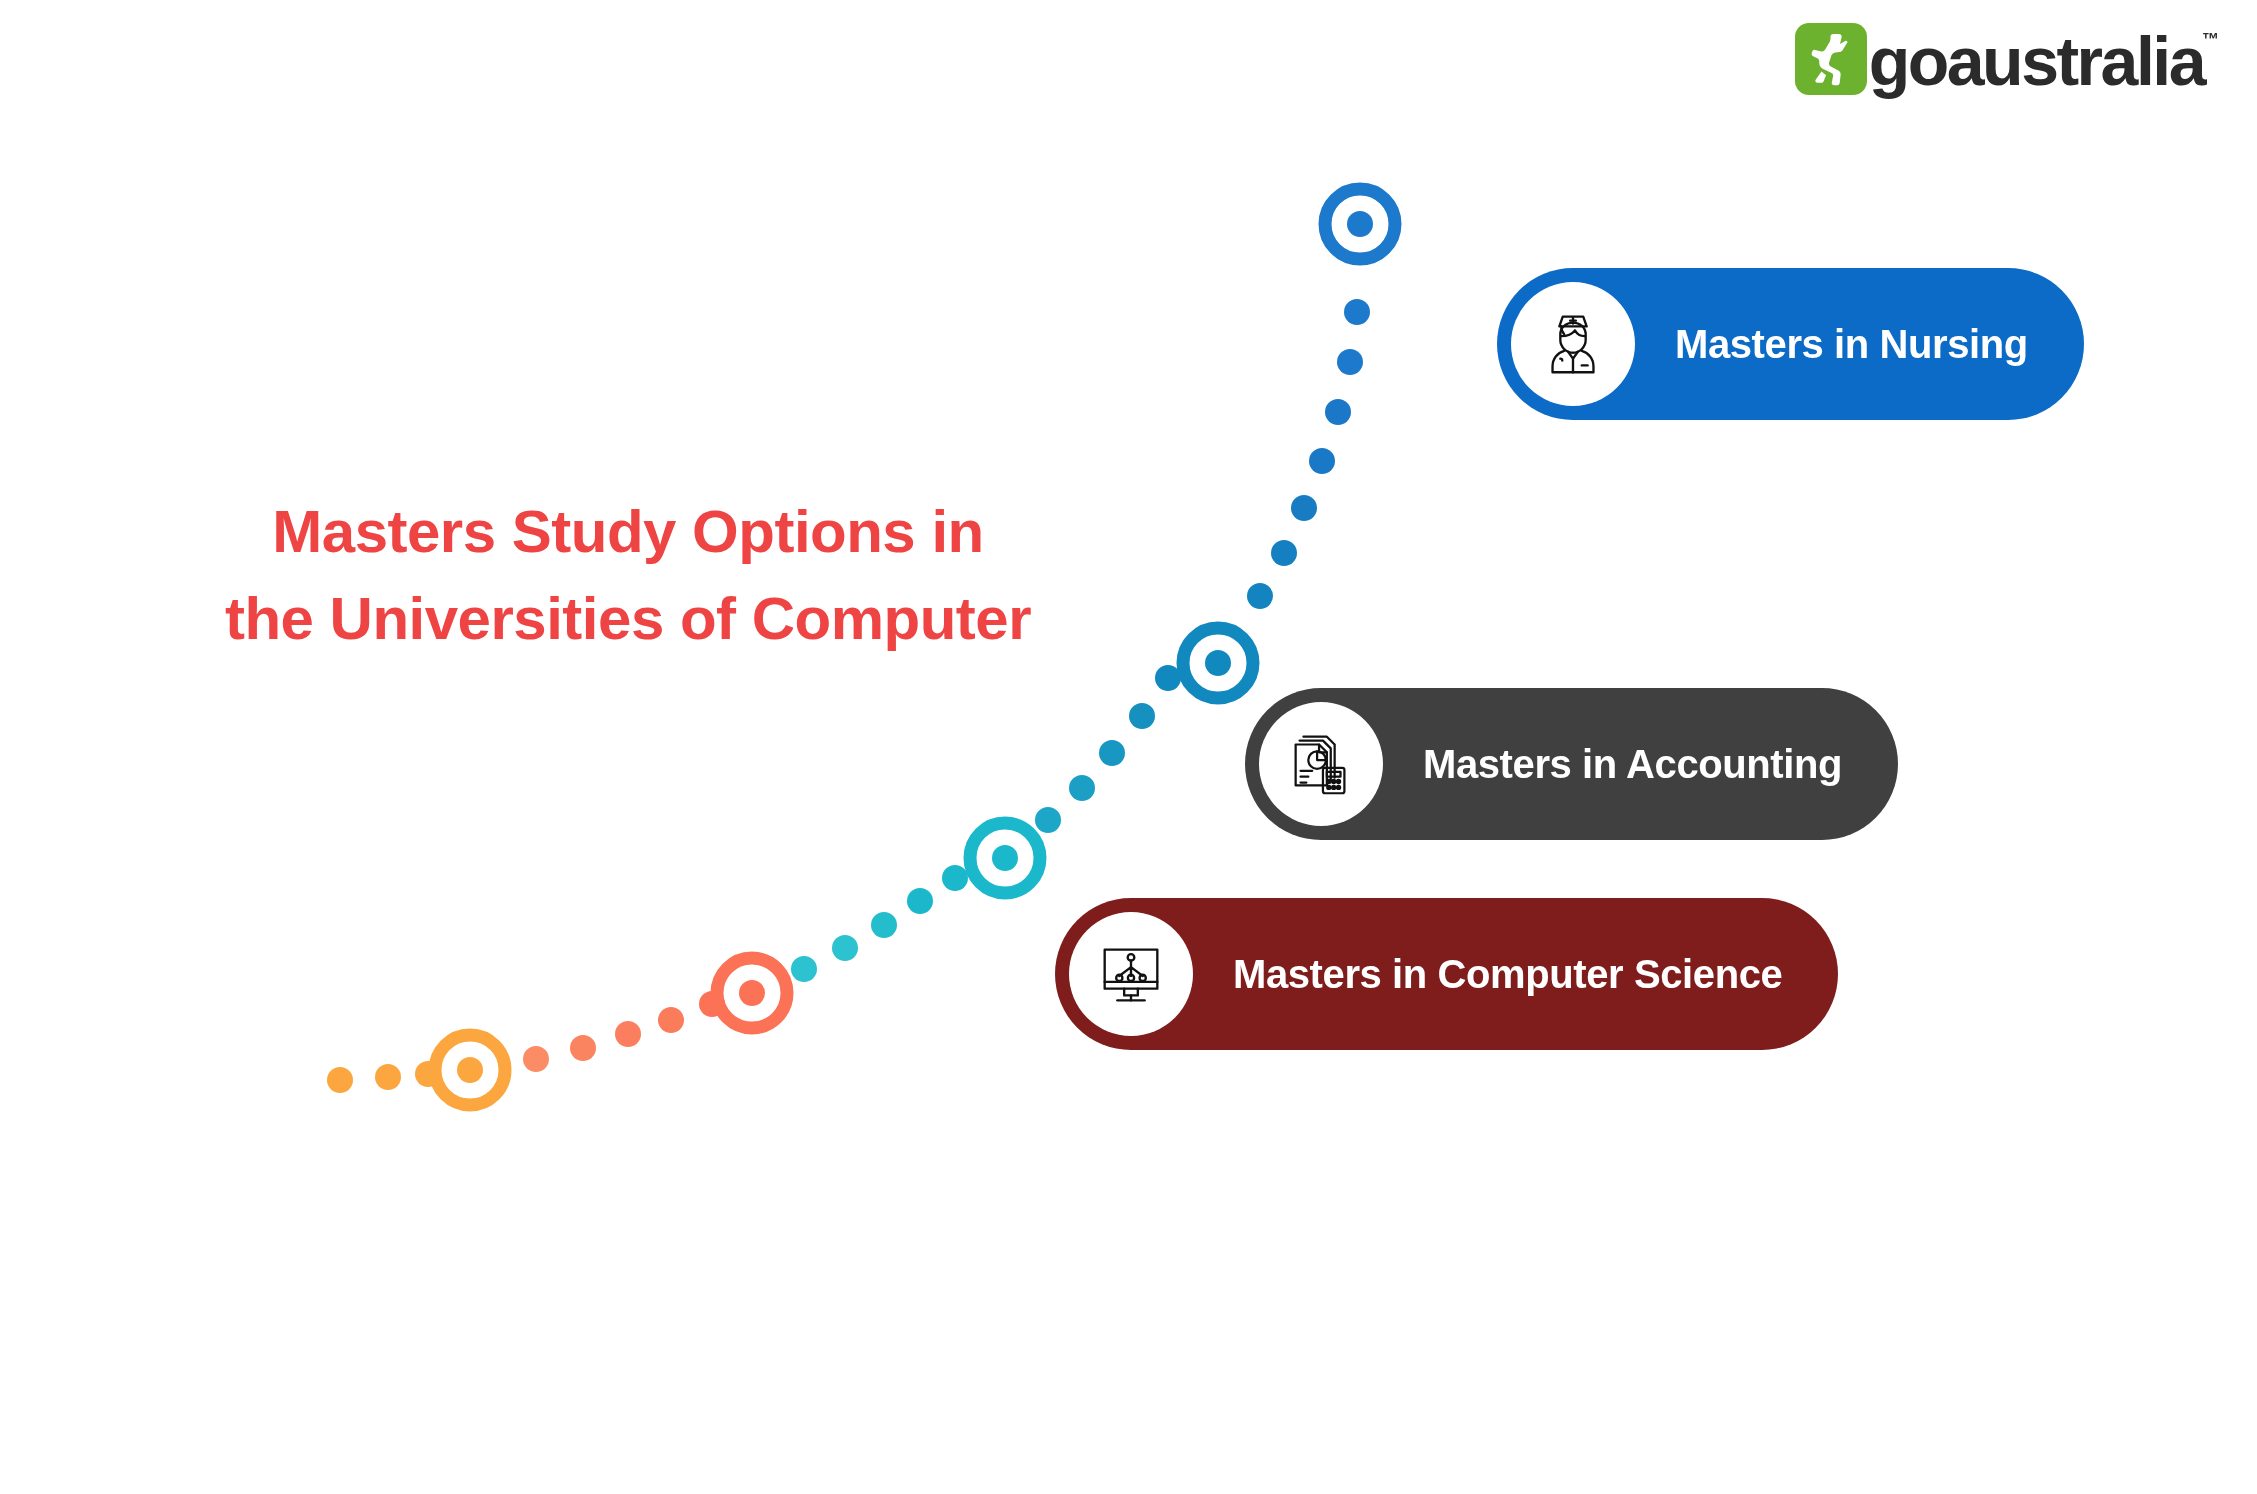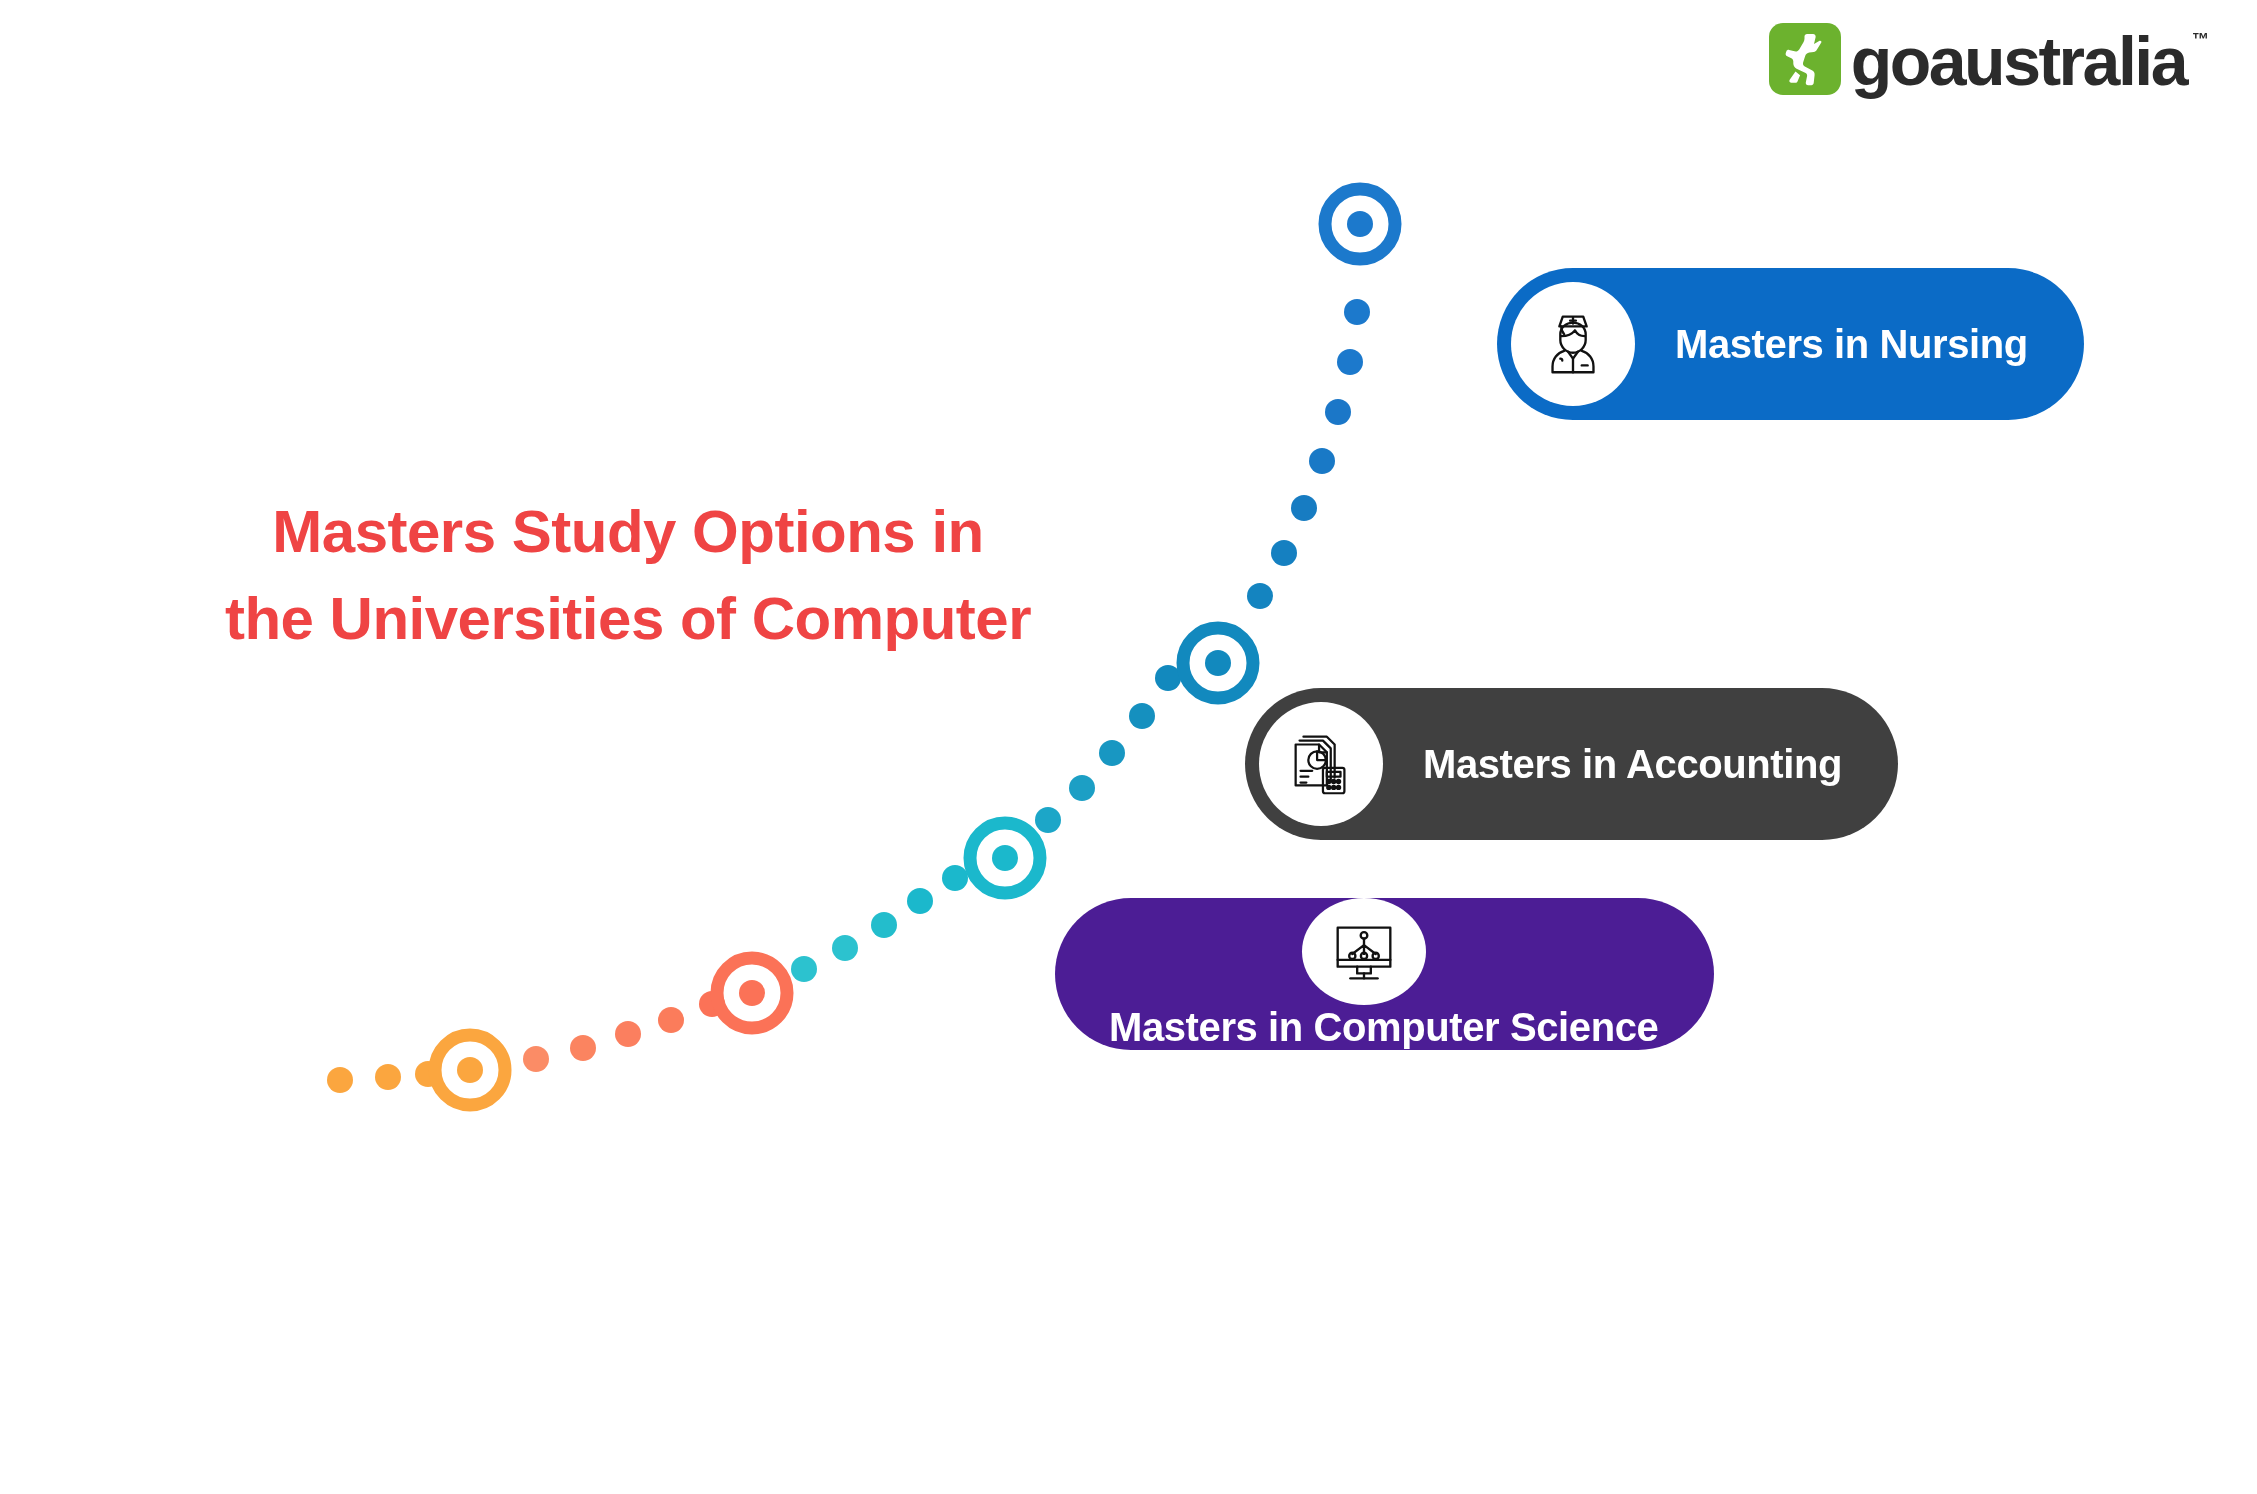--- a/index.html
+++ b/index.html
@@ -14,24 +14,24 @@
     position: relative;
     width: 2257px;
     height: 1494px;
     background: #ffffff;
   }
 
   
   #brand-logo {
     position: absolute;
     top: 18px;
-    right: 48px;
-    display: flex;
-    align-items: center;
-    gap: 10px;
+    right: 38px;
+    display: flex;
+    align-items: center;
+    gap: 2px;
     height: 82px;
     justify-content: space-between;
   }
   #brand-mark {
     width: 72px;
     height: 72px;
     border-radius: 14px;
     background: #6CB22E;
     display: flex;
     align-items: center;
@@ -224,21 +224,21 @@
         <circle cx="53" cy="58" r="1.6" fill="#111"></circle>
         <circle cx="58" cy="58" r="1.6" fill="#111"></circle>
         <circle cx="48" cy="64" r="1.6" fill="#111"></circle>
         <circle cx="53" cy="64" r="1.6" fill="#111"></circle>
         <circle cx="58" cy="64" r="1.6" fill="#111"></circle>
       </svg>
     </div>
     <div class="pill-label">Masters in Accounting</div>
   </div>
 
-  <div class="pill" id="pill-3" style="background: #4c1d95; flex-direction: column;">
+  <div class="pill" id="pill-3" style="background: #7f1d1d;">
     <div class="pill-icon">
       <svg width="78" height="78" viewBox="0 0 80 80" fill="none" stroke="#111" stroke-width="2.4" stroke-linecap="round" stroke-linejoin="round">
         <rect x="13" y="15" width="54" height="40"></rect>
         <path d="M13 48h54"></path>
         <path d="M33 55v7h14v-7"></path>
         <path d="M26 67h28"></path>
         <path d="M40 62v5"></path>
         <circle cx="40" cy="23" r="3.4"></circle>
         <path d="M40 26v7"></path>
         <path d="M40 33L28 42M40 33l12 9M40 33v9"></path>

